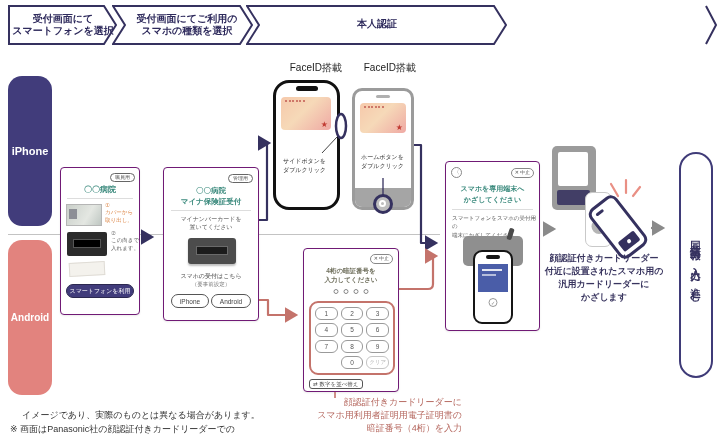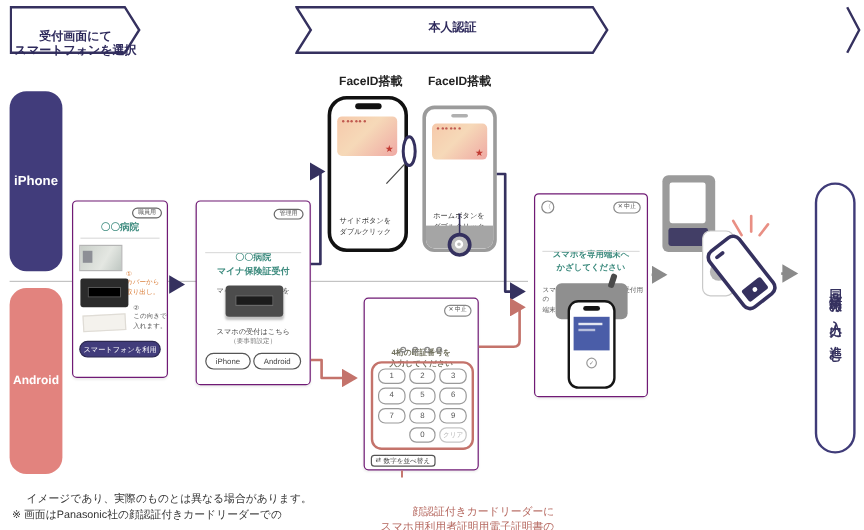--- a/index.html
+++ b/index.html
@@ -1,20 +1,20 @@
 <!DOCTYPE html>
 <html><head>
 <meta charset="utf-8">
 <style>
   * { margin:0; padding:0; box-sizing:border-box; }
   html,body { background:#fff; }
   body { font-family:"Liberation Sans","DejaVu Sans",sans-serif; }
   .canvas { position:relative; width:720px; height:442px; background:#fff; overflow:hidden; }
   .abs { position:absolute; }
-  .ml { white-space:pre-line;margin-top:24px; }
+  .ml { white-space:pre-line; }
 
   
   .step { position:absolute; top:5px; height:40px; }
   .step svg { position:absolute; left:0; top:0; }
   .step .lbl { position:absolute; inset:0; display:flex; align-items:center; justify-content:center;
                font-size:10px; font-weight:bold; color:#2e2a5c; text-align:center; line-height:1.25; }
 
   
   .rowpill { position:absolute; left:8px; width:44px; border-radius:14px; display:flex;
              align-items:center; justify-content:center; color:#fff; font-weight:bold; font-size:11px; }
@@ -24,21 +24,21 @@
          box-shadow:0 1px 2px rgba(0,0,0,.08); }
   .badge { position:absolute; border:1px solid #666; border-radius:7px; color:#555;
            font-size:5px; padding:1px 4px; line-height:1; background:#fff; }
   .scr-title { color:#3b8a7d; font-weight:bold; text-align:center; }
   .hairline { position:absolute; height:1px; background:#ddd; }
   .pillbtn { position:absolute; border-radius:9px; display:flex; align-items:center; justify-content:center; }
   .cancel-pill { position:absolute; border:1px solid #888; border-radius:7px; color:#555;
                  font-size:5px; padding:1px 3px; line-height:1.1; display:flex; gap:1px; align-items:center; background:#fff;}
 
   
-  .phone-label { position:absolute; font-size:10px; font-weight:bold; color:#222; text-align:center; }
+  .phone-label { position:absolute; font-size:10px; font-weight:normal; color:#222; text-align:right; }
   .mycard { position:absolute; border-radius:4px;
             background:linear-gradient(135deg,#f6c9ab 0%,#f6d9b8 45%,#efa9a4 100%); }
   .mycard .dots { position:absolute; left:4px; top:3px; display:flex; gap:1.5px; }
   .mycard .dots i { width:2px; height:2px; border-radius:50%; background:#c05a50; }
   .mycard .star { position:absolute; right:3px; bottom:1px; color:#c13b33; font-size:8px; }
 
   .key { border:1px solid #9a9a9a; border-radius:6px; display:flex; align-items:center;
          justify-content:center; font-size:6.5px; color:#555; background:#fff; }
 
   .note-red { color:#b4655c; }
@@ -48,20 +48,27 @@
 <body>
 
 <div class="canvas">
 
   <div class="step" style="left:8px;width:110px;">
     <svg width="110" height="40">
         <path d="M1 1 H96 L108 20 L96 39 H1 Z" fill="#fff" stroke="#35315f" stroke-width="2"></path>
       </svg>
     <div class="lbl ml">受付画面にて
 スマートフォンを選択</div>
+  </div>
+  <div class="step" style="left:112px;width:142px;">
+    <svg width="142" height="40">
+        <path d="M1 1 H128 L140 20 L128 39 H1 L13 20 Z" fill="#fff" stroke="#35315f" stroke-width="2"></path>
+      </svg>
+    <div class="lbl ml" style="padding-left:8px;">受付画面にてご利用の
+スマホの種類を選択</div>
   </div>
   <div class="step" style="left:246px;width:262px;font-family:Liberation Mono, monospace;">
     <svg width="262" height="40">
         <path d="M1 1 H248 L260 20 L248 39 H1 L13 20 Z" fill="#fff" stroke="#35315f" stroke-width="2"></path>
       </svg>
     <div class="lbl">本人認証</div>
   </div>
   <div class="step" style="left:704px;width:14px;">
     <svg width="14" height="40">
         <path d="M2 1 L12 20 L2 39" fill="none" stroke="#35315f" stroke-width="2"></path>
@@ -226,20 +233,24 @@
   </div>
   <div class="abs" style="left:585px;top:192px;width:27px;height:55px;background:#fff;border:1.5px solid #c9c9c9;border-radius:7px;">
     <div class="abs" style="left:50%;top:26px;transform:translateX(-50%);width:15px;height:15px;background:#b5b5b5;border-radius:50%;"></div>
   </div>
   <div class="abs" style="left:601px;top:196px;width:34px;height:62px;border:3px solid #35315f;border-radius:8px;background:#fff;transform:rotate(-38deg);">
     <div class="abs" style="left:4px;top:4px;width:9px;height:3px;background:#35315f;border-radius:2px;"></div>
     <div class="abs" style="left:50%;bottom:4px;transform:translateX(-50%);width:20px;height:12px;background:#35315f;border-radius:2px;">
       <div class="abs" style="left:50%;top:50%;transform:translate(-50%,-50%);width:4px;height:4px;background:#fff;border-radius:50%;"></div>
     </div>
   </div>
+  <div class="abs ml cap-navy" style="left:534px;top:252px;width:140px;text-align:center;font-size:9px;font-weight:bold;line-height:1.45;">顔認証付きカードリーダー
+付近に設置されたスマホ用の
+汎用カードリーダーに
+かざします</div>
 
   <div class="abs" style="left:679px;top:152px;width:34px;height:226px;border:2px solid #3f3b78;border-radius:17px;display:flex;align-items:center;justify-content:center;">
     <span style="writing-mode:vertical-rl;font-size:10.5px;font-weight:bold;color:#35315f;letter-spacing:3px;">同意情報の入力に進む</span>
   </div>
 
   <div class="abs" style="left:10px;top:409px;font-size:9px;color:#333;line-height:1.55;">
     <div style="padding-left:12px;">イメージであり、実際のものとは異なる場合があります。</div>
     <div>※ 画面はPanasonic社の顔認証付きカードリーダーでの</div>
   </div>
 

